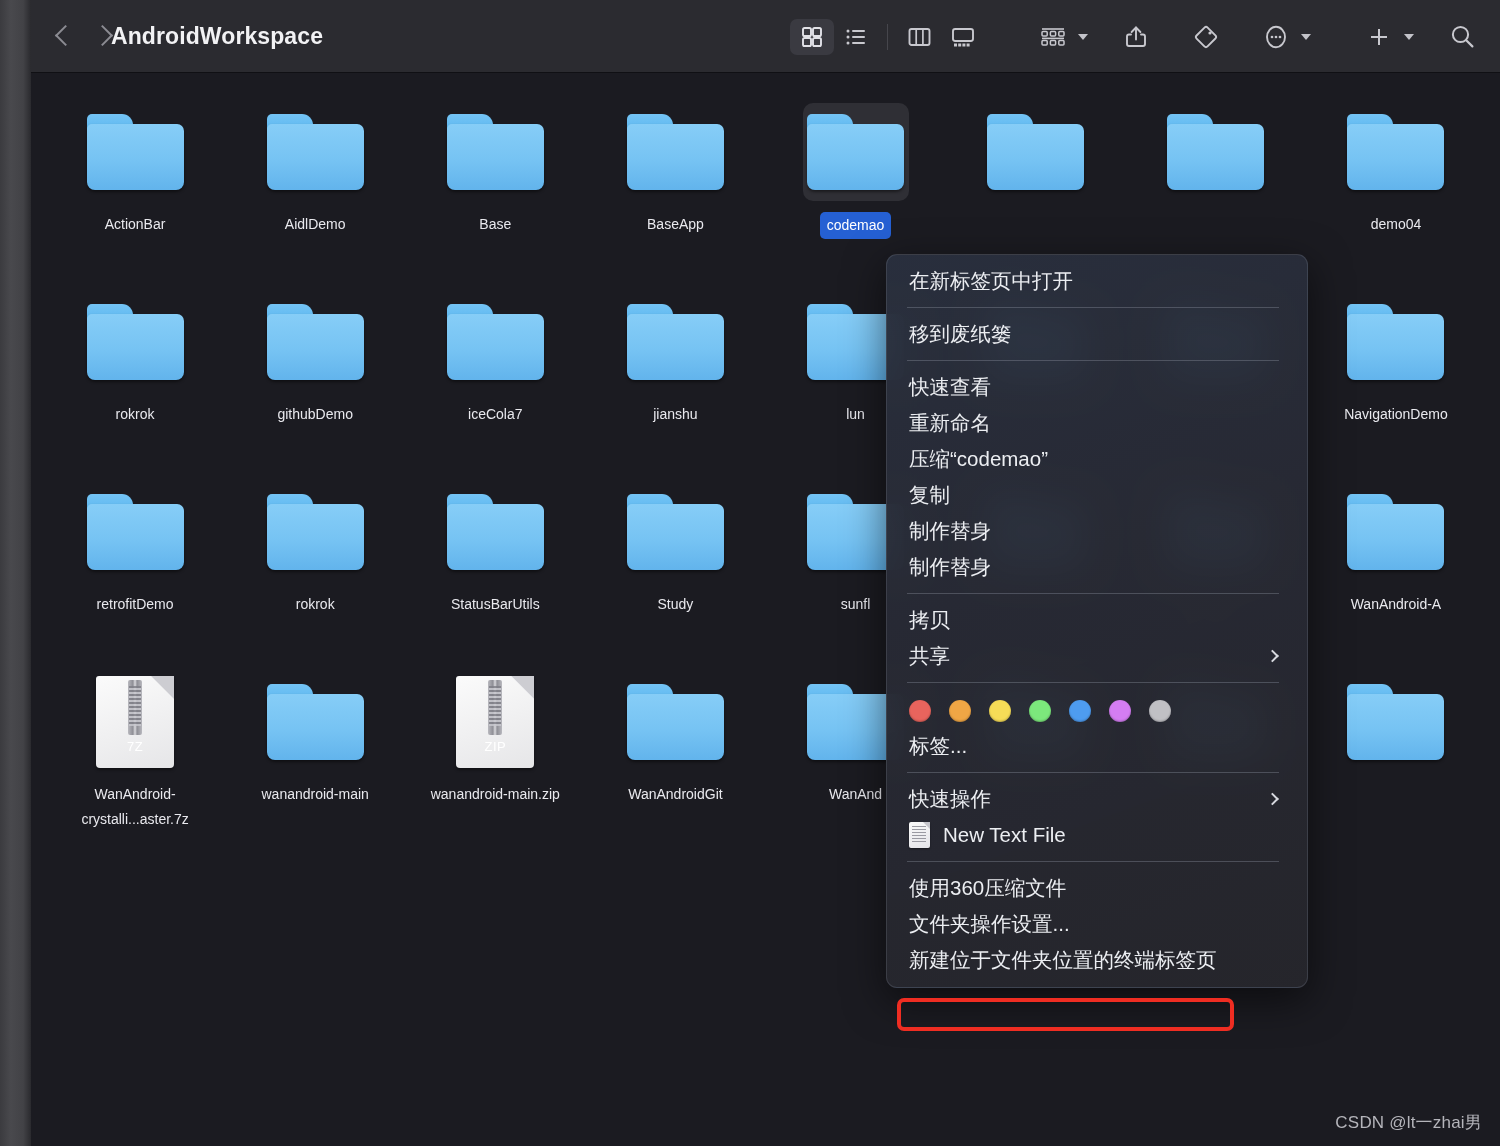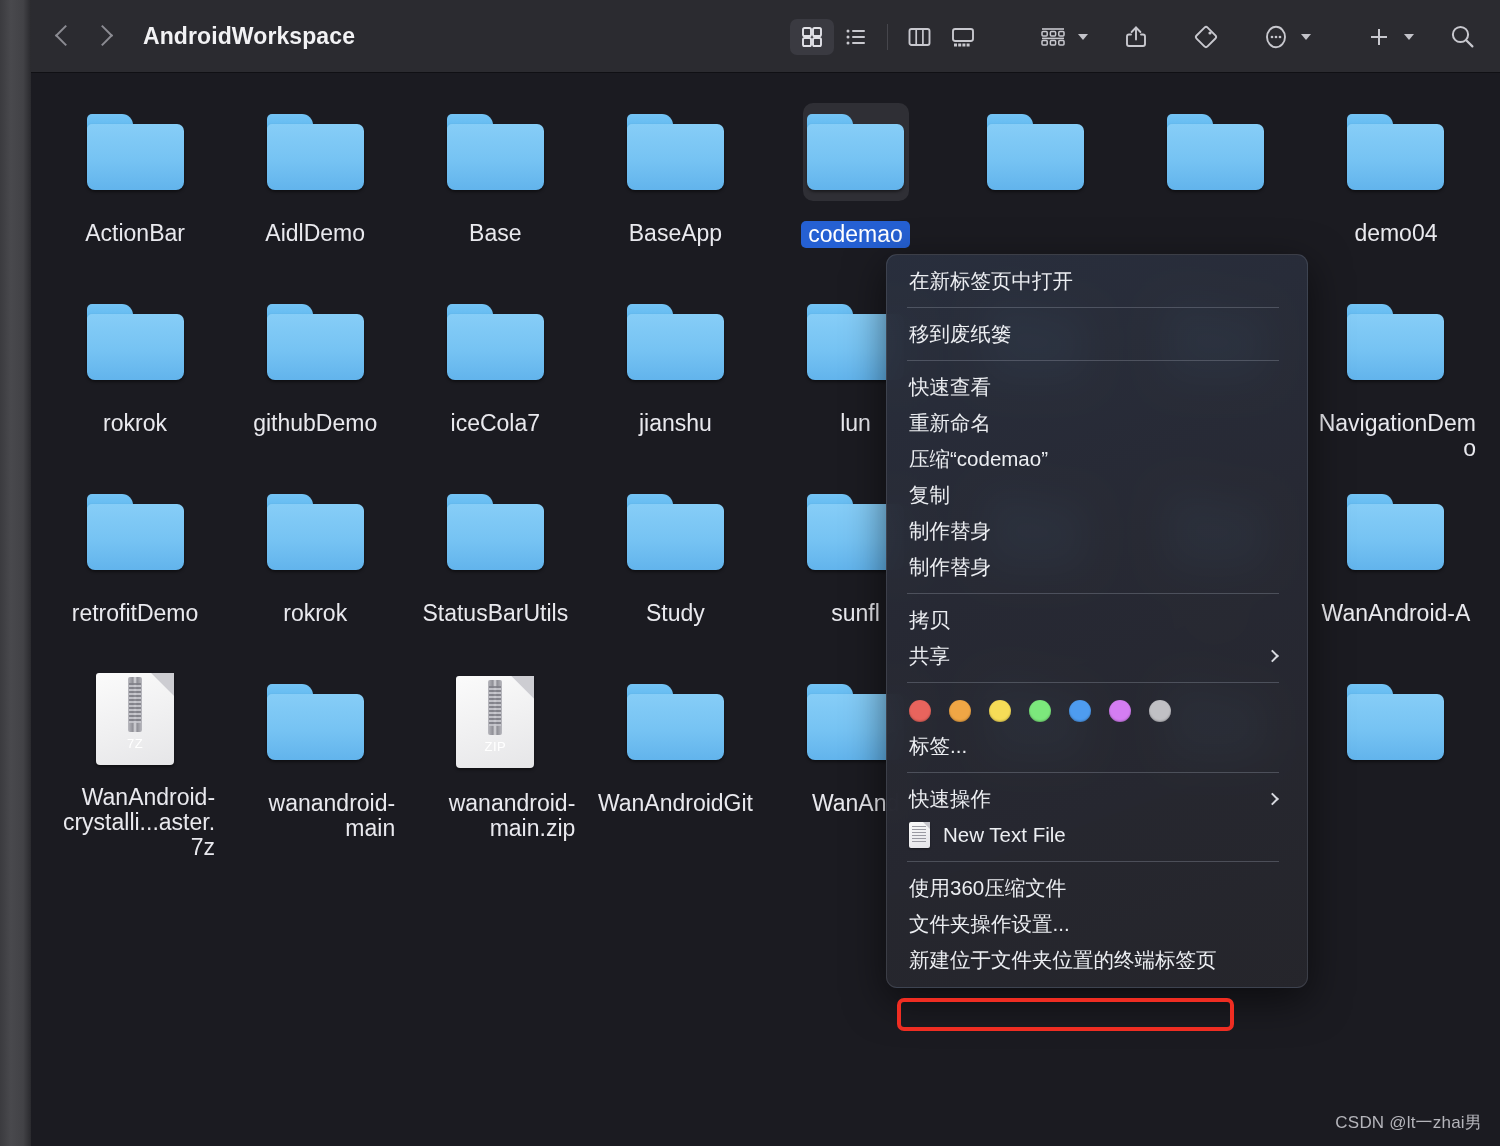--- a/index.html
+++ b/index.html
@@ -39,21 +39,21 @@
     width:13px; height:13px;
     border-left:2.4px solid #8b8b92; border-bottom:2.4px solid #8b8b92;
     transform:rotate(45deg);
   }
   .chev.right::before{
     border-left:none; border-bottom:none;
     border-right:2.4px solid #8b8b92; border-top:2.4px solid #8b8b92;
     left:0;
   }
   .win-title{
-    margin-left:32px; color:#f2f2f4; font-size:23px; font-weight:bold;
+    color:#f2f2f4; font-size:23px; font-weight:bold;
     letter-spacing:.1px;
   }
 
   .tb-right{
     position:absolute; right:0; top:0; height:73px;
     display:flex; align-items:center;
   }
   .tb-btn{
     width:44px; height:36px; display:flex; align-items:center; justify-content:center;
     border-radius:7px; color:#c8c8ce;
@@ -127,22 +127,22 @@
     content:""; position:absolute; left:1px; top:6px; width:12px; height:40px;
     background:repeating-linear-gradient(180deg,#7d7d85 0 2px,#c9c9cf 2px 4px);
     opacity:.8;
   }
   .doc .ext{
     position:absolute; left:0; right:0; bottom:14px; text-align:center;
     font-size:13px; color:#ffffff; letter-spacing:.4px;
   }
 
   .label{
-    margin-top:20px; text-align:right; color:#e9e9ee;
-    font-size:23px; line-height:25px; max-width:160px;
+    margin-top:11px; text-align:center; color:#e9e9ee;
+    font-size:14px; line-height:25px; max-width:160px;
     word-break:break-word;
   }
   .label.sel{
     background:#2560d3; color:#ffffff; border-radius:5px;
     padding:1px 7px;
   }
 
   
   .ctxmenu{
     position:absolute; left:855px; top:181px; width:422px;

